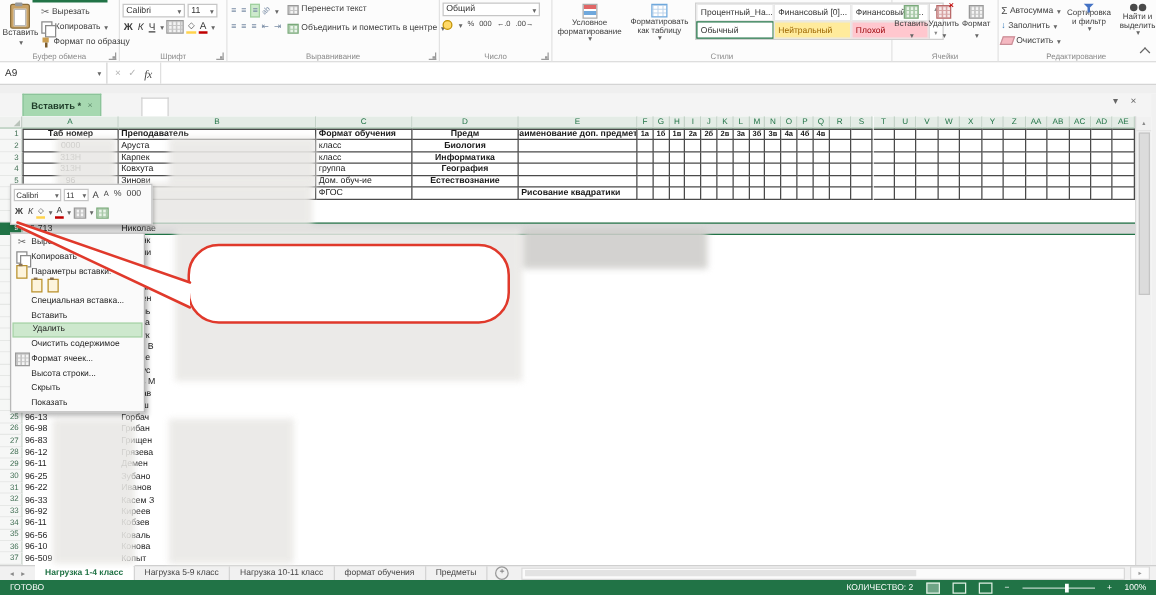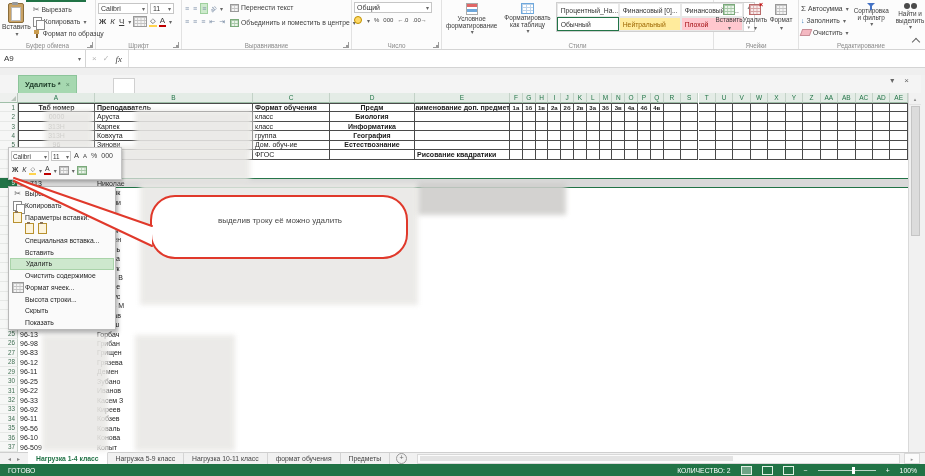--- a/index.html
+++ b/index.html
@@ -367,21 +367,21 @@
     <div class="fxops">
       <span class="dis">×</span>
       <span class="dis">✓</span>
       <span class="fx">fx</span>
     </div>
   </div>
   <div class="graystrip"></div>
 
   <div class="wtabzone">
     <div class="wtab">
-      <span>Удалить *</span>
+      <span>Вставить *</span>
       <span class="x">×</span>
     </div>
     <div class="newtab"></div>
     <div class="winbtns">
       <span>▾</span>
       <span>×</span>
     </div>
   </div>
 
   <div class="grid">
@@ -856,21 +856,20 @@
         <div class="ic"></div>
         <div class="lbl">Показать</div>
       </div>
     </div>
 
   <svg class="callout-svg" width="430" height="130" viewBox="0 0 430 130">
     <rect x="151" y="46" width="256" height="62" rx="24" fill="#ffffff" stroke="#e0392b" stroke-width="2"></rect>
     <polygon points="152,76 14,28 14,31 152,96" fill="#ffffff"></polygon>
     <path d="M152,76 L14,28 M14,31 L152,96" stroke="#e0392b" stroke-width="2" fill="none" stroke-linecap="round"></path>
   </svg>
-  <div class="callout-text">выделив троку её можно удалить</div>
 
   <div class="vscroll">
     <div class="vs-up">
         <span>▴</span>
       </div>
     <div class="vs-thumb"></div>
   </div>
   <div class="rightgutter"></div>
 
   <div class="sheetbar">

